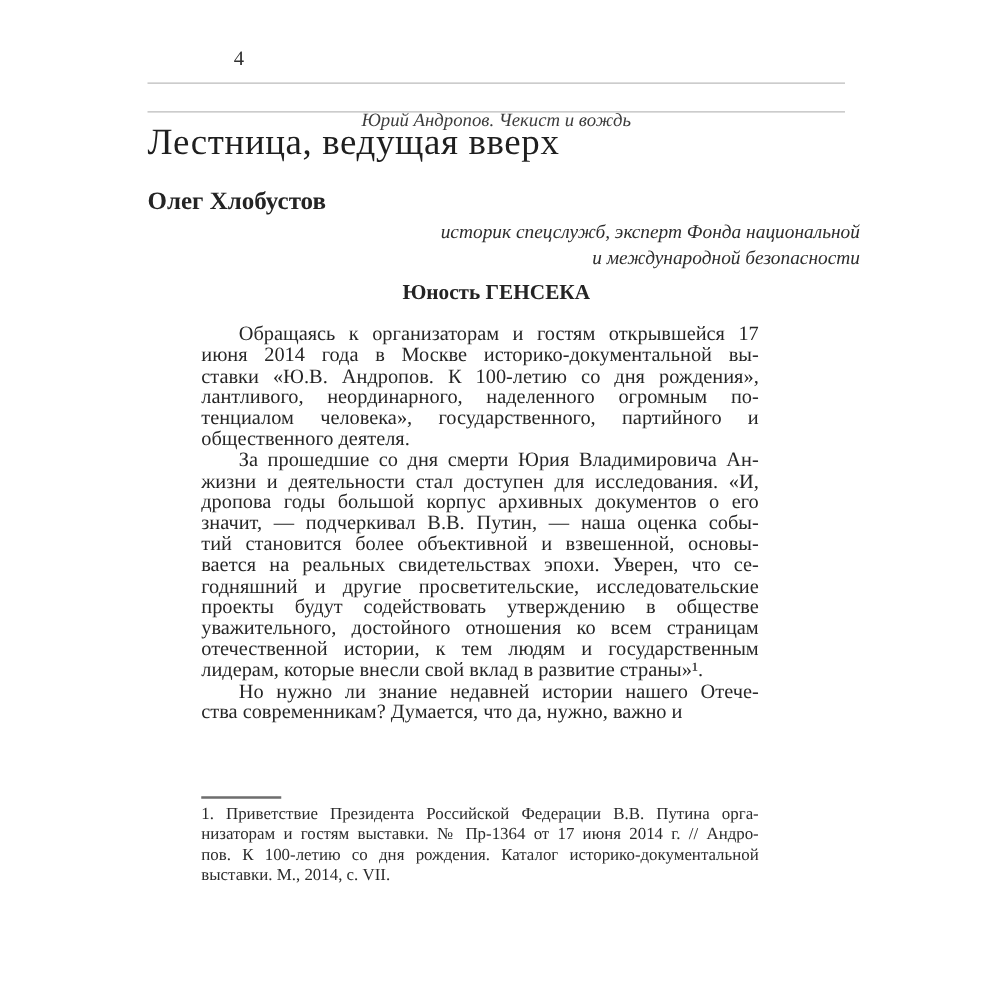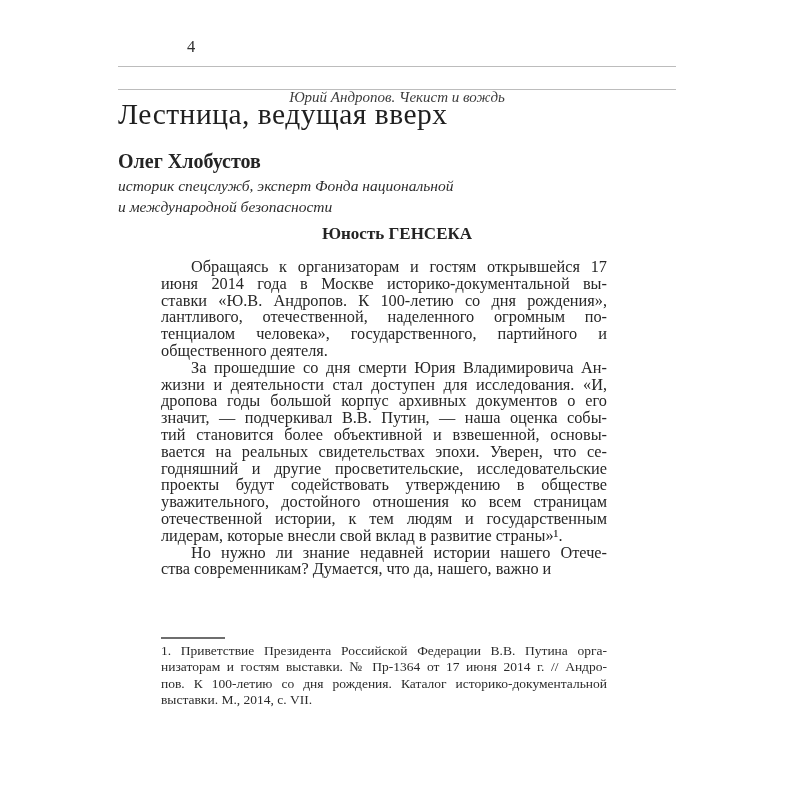--- a/index.html
+++ b/index.html
@@ -62,24 +62,24 @@
     left: 118px;
     top: 150px;
     width: 558px;
     text-align: left;
     font-size: 20px;
     font-weight: 700;
     color: #242424;
   }
   .affiliation {
     position: absolute;
-    left: 118px;
+    left: 130px;
     top: 176px;
     width: 558px;
-    text-align: left;
+    text-align: right;
     font-style: italic;
     font-size: 15.5px;
     line-height: 20.5px;
     color: #2c2c2c;
   }
   .section-heading {
     position: absolute;
     left: 118px;
     top: 224px;
     width: 558px;
@@ -147,40 +147,40 @@
       <div>и международной безопасности</div>
     </div>
 
   <div class="section-heading">Юность ГЕНСЕКА</div>
 
   <div class="body-text">
     <div class="jlines para">
         <div>Обращаясь к организаторам и гостям открывшейся 17</div>
         <div>июня 2014 года в Москве историко-документальной вы-</div>
         <div>ставки «Ю.В. Андропов. К 100-летию со дня рождения»,</div>
-        <div>лантливого, отечественной, наделенного огромным по-</div>
+        <div>лантливого, неординарного, наделенного огромным по-</div>
         <div>тенциалом человека», государственного, партийного и</div>
         <div>общественного деятеля.</div>
       </div>
     <div class="jlines para">
         <div>За прошедшие со дня смерти Юрия Владимировича Ан-</div>
         <div>жизни и деятельности стал доступен для исследования. «И,</div>
         <div>дропова годы большой корпус архивных документов о его</div>
         <div>значит, — подчеркивал В.В. Путин, — наша оценка собы-</div>
         <div>тий становится более объективной и взвешенной, основы-</div>
         <div>вается на реальных свидетельствах эпохи. Уверен, что се-</div>
         <div>годняшний и другие просветительские, исследовательские</div>
         <div>проекты будут содействовать утверждению в обществе</div>
         <div>уважительного, достойного отношения ко всем страницам</div>
         <div>отечественной истории, к тем людям и государственным</div>
         <div>лидерам, которые внесли свой вклад в развитие страны»¹.</div>
       </div>
     <div class="jlines para">
         <div>Но нужно ли знание недавней истории нашего Отече-</div>
-        <div>ства современникам? Думается, что да, нашего, важно и</div>
+        <div>ства современникам? Думается, что да, нужно, важно и</div>
       </div>
   </div>
 
   <div class="footnote-rule"></div>
 
   <div class="footnote jlines">
       <div>1. Приветствие Президента Российской Федерации В.В. Путина орга-</div>
       <div>низаторам и гостям выставки. № Пр-1364 от 17 июня 2014 г. // Андро-</div>
       <div>пов. К 100-летию со дня рождения. Каталог историко-документальной</div>
       <div>выставки. М., 2014, с. VII.</div>

